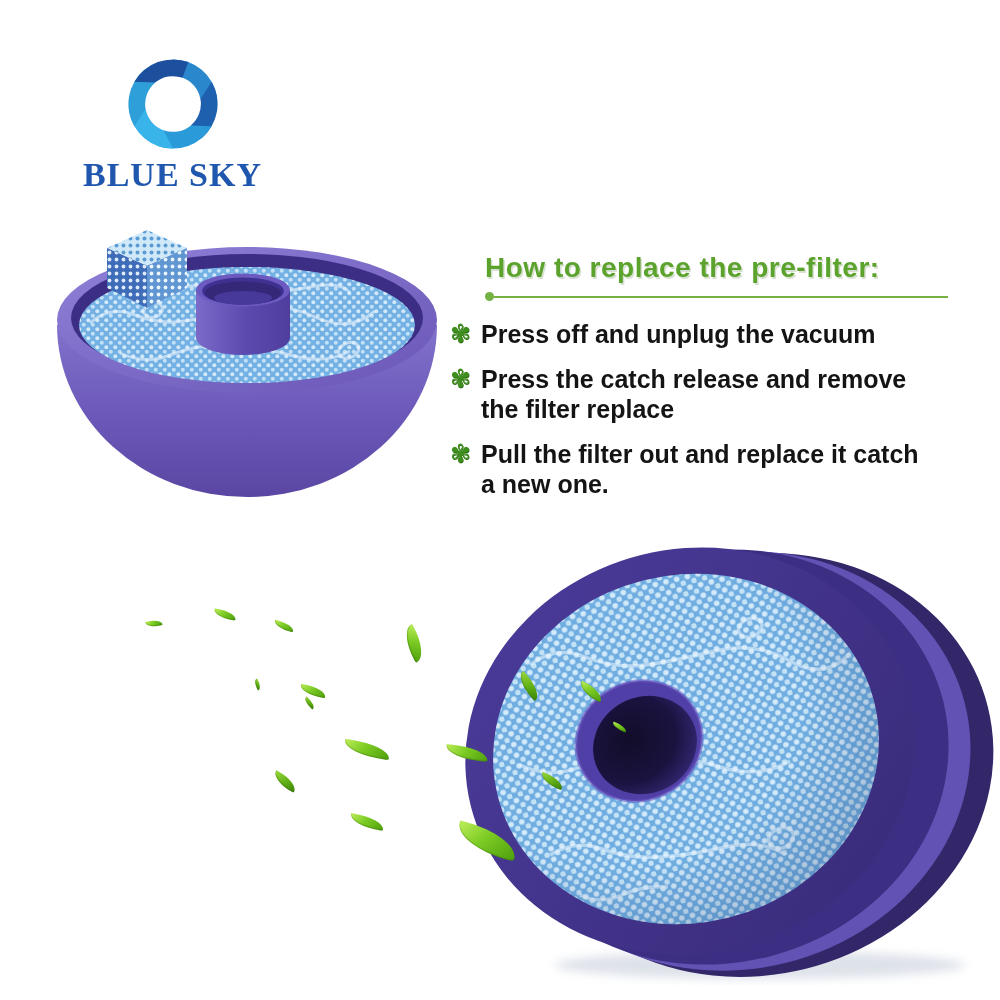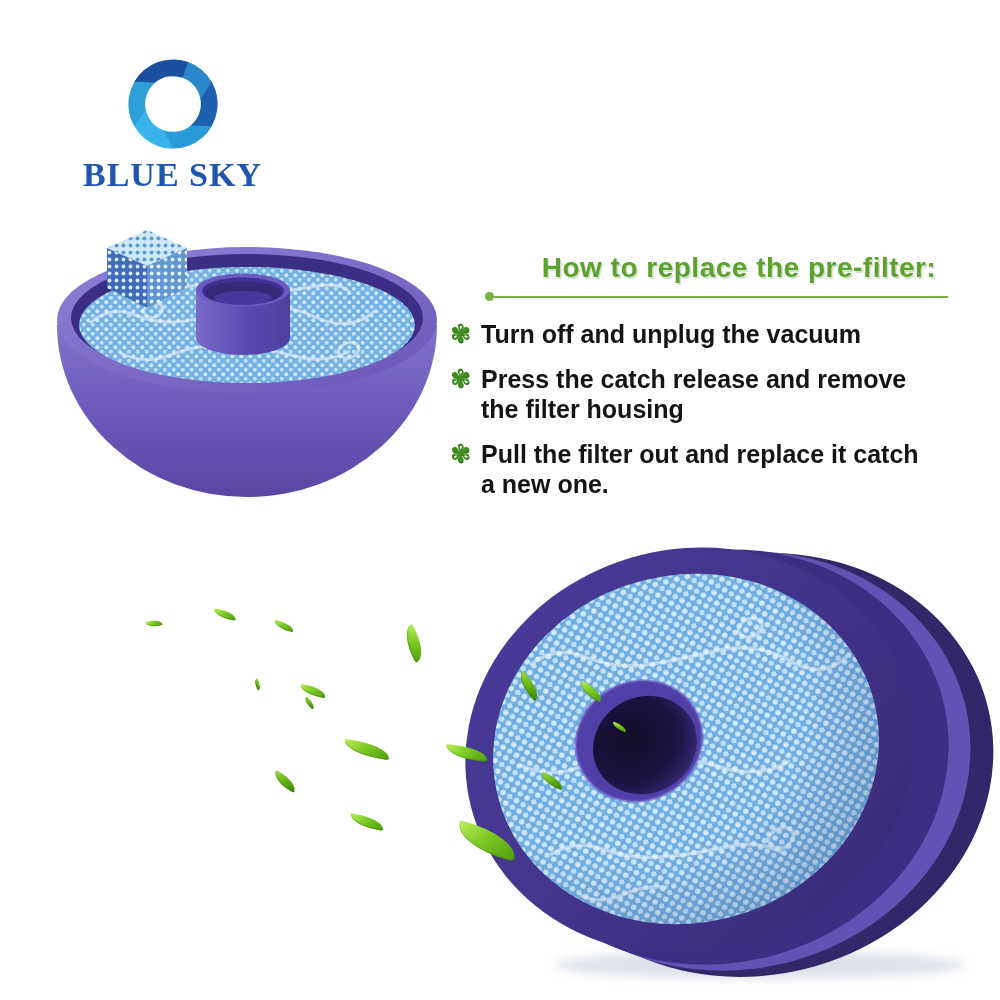--- a/index.html
+++ b/index.html
@@ -8,21 +8,21 @@
 
   
   .brand{position:absolute;left:80px;top:52px;width:185px;text-align:center;}
   .logo-ring{display:block;margin:0 auto;}
   .brand-name{margin-top:0px;font-family:"Liberation Serif",serif;font-weight:700;
               font-size:34px;letter-spacing:1px;color:#2057ae;white-space:nowrap;}
 
   
   .panel{position:absolute;left:448px;top:252px;width:545px;}
   .panel h1{margin:0 0 0 37px;font-size:28px;font-weight:700;color:#5ba32d;
-            letter-spacing:0.5px;text-shadow:1.5px 1.5px 0 rgba(100,130,70,0.25);white-space:nowrap;text-align:center;}
+            letter-spacing:0.5px;text-shadow:1.5px 1.5px 0 rgba(100,130,70,0.25);white-space:nowrap;}
   .rule{display:flex;align-items:center;margin:8px 0 18px 37px;width:463px;}
   .rule .dot{width:9px;height:9px;border-radius:50%;background:#76b144;flex:0 0 auto;}
   .rule .line{height:2px;background:#76b144;flex:1 1 auto;}
   .steps{list-style:none;margin:0;padding:0;}
   .step{display:flex;align-items:flex-start;margin:0 0 15px 2px;}
   .bullet{flex:0 0 31px;font-size:25px;line-height:28px;color:#3e8f1e;
           text-shadow:0.5px 0.5px 0 #2c6c12;}
   .step-text{flex:1 1 auto;font-size:25px;line-height:30px;font-weight:700;color:#141414;
              white-space:pre-line;}
 
@@ -126,26 +126,26 @@
 
   <section class="panel">
     <h1>How to replace the pre-filter:</h1>
     <div class="rule">
       <i class="dot"></i>
       <i class="line"></i>
     </div>
     <ul class="steps">
       <li class="step">
         <span class="bullet">✾</span>
-        <span class="step-text">Turn off and unplug the vacuum</span>
+        <span class="step-text">Press off and unplug the vacuum</span>
       </li>
       <li class="step">
         <span class="bullet">✾</span>
         <span class="step-text">Press the catch release and remove
-the filter housing</span>
+the filter replace</span>
       </li>
       <li class="step">
         <span class="bullet">✾</span>
         <span class="step-text">Pull the filter out and replace it catch
 a new one.</span>
       </li>
     </ul>
   </section>
 
   <svg class="filter-bottom" width="560" height="450" viewBox="0 0 560 450" aria-hidden="true">

